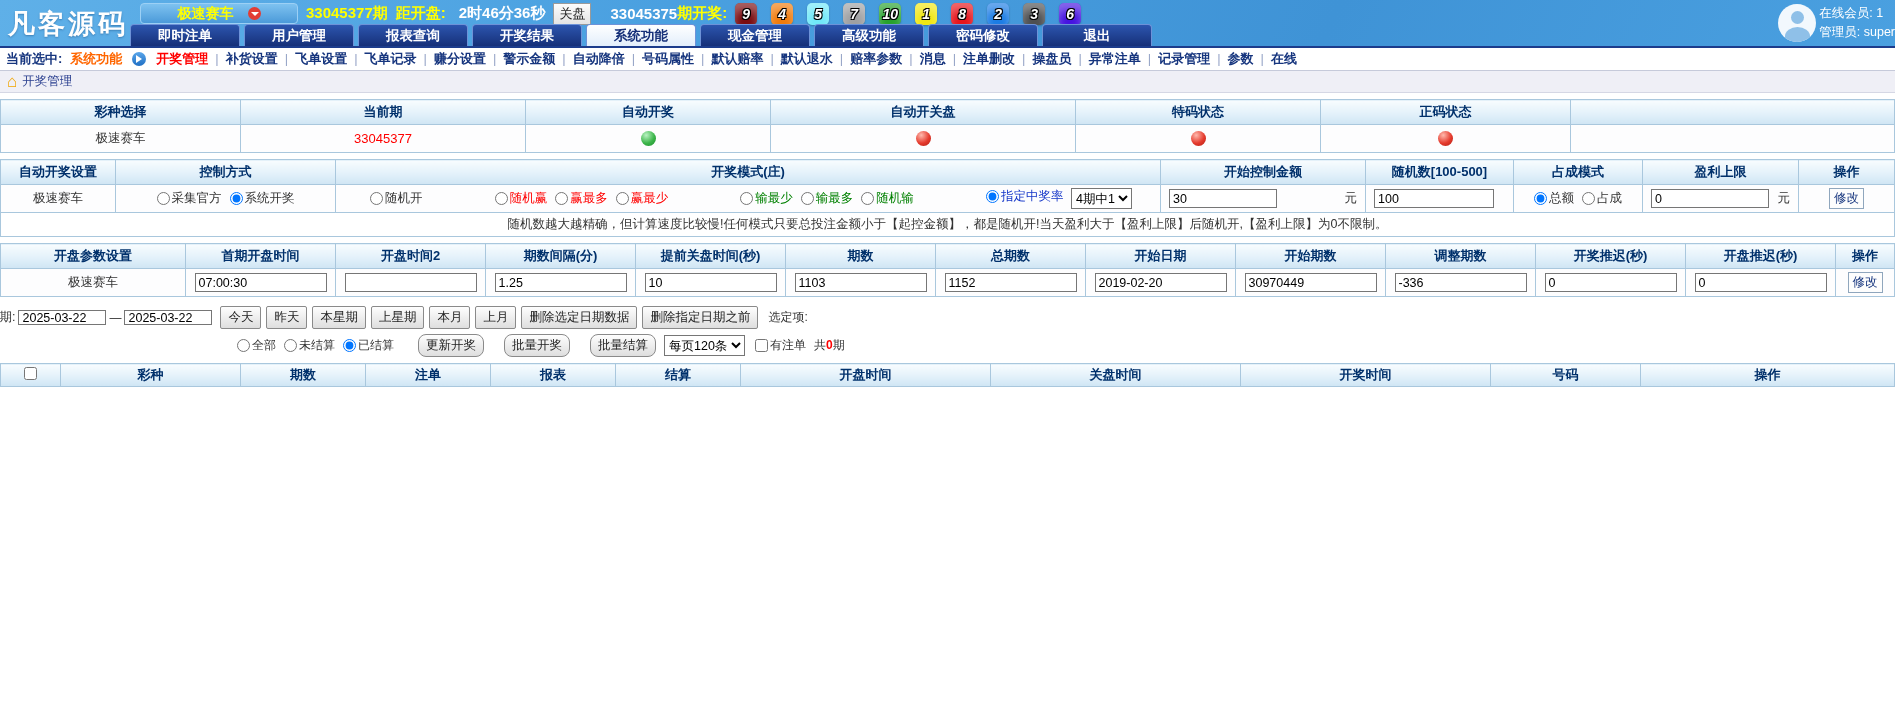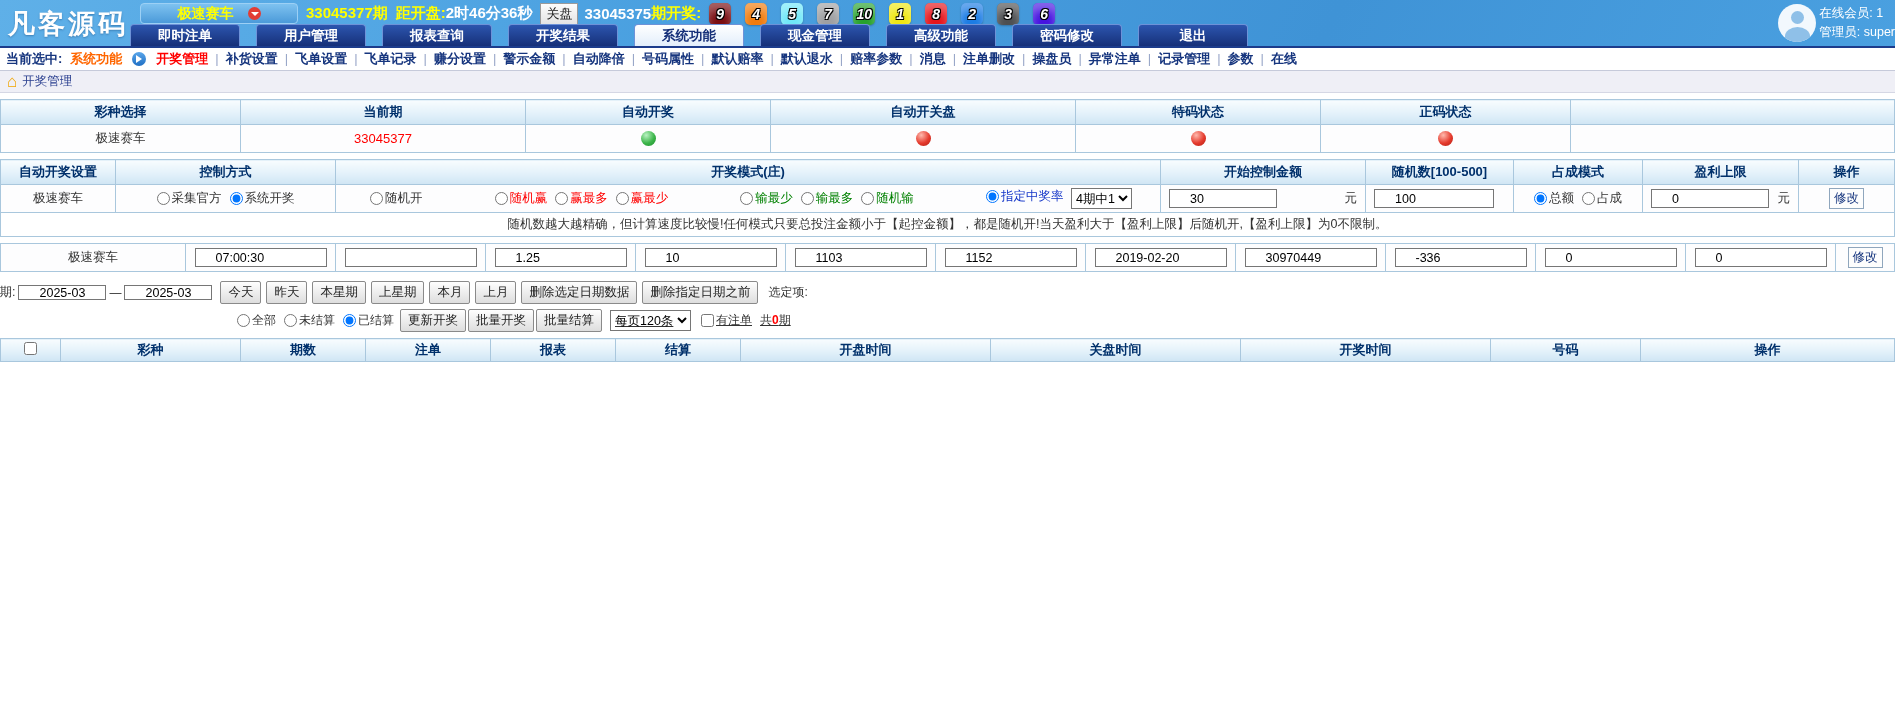--- a/index.html
+++ b/index.html
@@ -12,37 +12,37 @@
     border-bottom: 2px solid #1c3c8c; }
   .logo { position: absolute; left: 8px; top: 6px; font-size: 27px; font-weight: bold;
     color: #fff; letter-spacing: 3px; text-shadow: 0 1px 2px rgba(0,40,90,.35); }
   .top-line { position: absolute; left: 140px; top: 2px; height: 23px; display: flex; align-items: center; }
   .lottery-btn { display: inline-flex; align-items: center; justify-content: center; gap: 14px;
     width: 158px; height: 21px; border: 1px solid #9cd0f5; border-radius: 4px;
     background: linear-gradient(#7ec2f0, #4b9ad9); color: #ffff00; font-weight: bold; font-size: 14px; cursor: pointer; }
   .dd-circle { width: 13px; height: 13px; border-radius: 50%; background: #e23c34; position: relative; }
   .dd-circle::after { content: ""; position: absolute; left: 3px; top: 5px; border: 4px solid transparent; border-top-color: #fff; border-bottom: none; }
   .yellow { color: #ffff00; font-weight: bold; font-size: 15px; }
-  .white-b { color: #fff; font-weight: bold; font-size: 15px; }
+  .white-b { color: #fff; font-weight: bold; font-size: 15px; margin-left: 13px; }
   .close-btn { margin: 0 6px 0 8px; padding: 1px 5px; font-size: 13px; color: #222;
     background: linear-gradient(#fcfcfc, #e4e4e4); border: 1px solid #9a9a9a; cursor: pointer; }
   .sp8 { margin-left: 8px; }
   .balls { display: flex; gap: 14px; margin-left: 8px; }
   .ball { width: 22px; height: 22px; border-radius: 5px; display: flex; align-items: center; justify-content: center;
     color: #fff; font-weight: bold; font-style: italic; font-size: 14px;
     text-shadow: -1px -1px 0 #000, 1px -1px 0 #000, -1px 1px 0 #000, 1px 1px 0 #000;
     box-shadow: inset 0 8px 8px rgba(255,255,255,.35), 0 1px 2px rgba(0,0,0,.25); }
   .user-info { position: absolute; right: 0; top: 4px; display: flex; gap: 3px; align-items: center;
     color: #fff; font-size: 12.5px; line-height: 1.55; white-space: nowrap; }
   .avatar { width: 38px; height: 38px; border-radius: 50%; background: #f2f8fd; position: relative; overflow: hidden; flex: 0 0 auto; }
   .avatar::before { content: ""; position: absolute; top: 7px; left: 13px; width: 13px; height: 13px; border-radius: 50%; background: #8fc0e8; }
   .avatar::after { content: ""; position: absolute; top: 23px; left: 7px; width: 25px; height: 18px; border-radius: 50% 50% 0 0; background: #8fc0e8; }
 
   
-  .tabs { position: absolute; left: 130px; bottom: 0; display: flex; gap: 16px; }
+  .tabs { position: absolute; left: 130px; bottom: 0; display: flex; gap: 4px; }
   .tab { width: 110px; height: 22px; line-height: 21px; text-align: center; cursor: pointer;
     background: linear-gradient(#2c55ae, #163079); color: #fff; font-size: 13.5px; font-weight: bold;
     border: 1px solid #6d92d8; border-bottom: none; border-radius: 4px 4px 0 0; }
   .tab:nth-child(5) { background: linear-gradient(#ffffff, #e2eefb); color: #163079; }
 
   
   .subnav { height: 23px; display: flex; align-items: center; background: #fff; padding: 0 6px;
     font-size: 13px; font-weight: bold; border-bottom: 1px solid #c6cada; white-space: nowrap; }
   .subnav-prefix { color: #16357e; }
   .subnav-module { color: #ff6600; margin: 0 10px 0 8px; }
@@ -63,21 +63,21 @@
   
   table { width: 1895px; border-collapse: collapse; table-layout: fixed; margin-top: 6px; }
   th { background: linear-gradient(180deg, #f8fcfe 0%, #e3f1fa 55%, #cfe5f4 100%);
     border: 1px solid #a9c7dd; color: #00306b; font-size: 13px; height: 25px; text-align: center; font-weight: bold; }
   td { border: 1px solid #a9c7dd; height: 28px; text-align: center; font-size: 12.5px; background: #fdfdfe; }
   td.note { color: #333; height: 24px; background: #fff; }
   .red-text { color: #f00; font-size: 13px; }
   .dot { display: inline-block; width: 15px; height: 15px; border-radius: 50%; vertical-align: middle; }
   .dot[data-status="green"] { background: radial-gradient(circle at 35% 28%, #b9f2c2, #3cb54a 55%, #1d8c2c); }
   .dot[data-status="red"]   { background: radial-gradient(circle at 35% 28%, #ffb9ad, #e53b2e 55%, #b01d11); }
-  .inp { height: 19px; border: 1px solid #767676; background: #fff; font-size: 12.5px; padding: 0 20px;
+  .inp { height: 19px; border: 1px solid #767676; background: #fff; font-size: 12.5px; padding: 0 3px;
     font-family: "Liberation Sans", "DejaVu Sans", sans-serif; }
   .rdo { display: inline-flex; align-items: center; gap: 2px; margin: 0 4px; white-space: nowrap; }
   .rdo input { width: 13px; height: 13px; margin: 0; }
   .mode-cell { display: flex; align-items: center; justify-content: space-between; padding: 0 28px 0 30px; }
   .g-win .rdo span { color: #f00; }
   .g-lose .rdo span { color: #008000; }
   .g-rate { color: #1536c8; }
   .cell-flex { display: flex; align-items: center; justify-content: space-between; padding: 0 8px; }
   .mini-btn { border: 1px solid #8fa6bd; background: #fdfdfd; color: #16357e; font-size: 12.5px;
     padding: 1px 4px; cursor: pointer; }
@@ -85,22 +85,22 @@
     font-family: "Liberation Sans", "DejaVu Sans", sans-serif; }
 
   
   .filter1 { display: flex; align-items: center; margin: 9px 0 5px; white-space: nowrap; }
   .filter1 .lbl { margin-left: -13px; font-size: 12.5px; }
   .date-inp { width: 88px; height: 15px; margin: 0 3px; }
   .btn { padding: 2px 7px; margin-left: 5px; font-size: 12.5px; color: #222; cursor: pointer;
     background: linear-gradient(#fefefe, #ececec 55%, #dedede); border: 1px solid #8a8a8a; border-radius: 2px;
     font-family: "Liberation Sans", "DejaVu Sans", sans-serif; white-space: nowrap; }
   .sel-label { margin: 0 2px 0 10px; }
-  .filter2 { display: flex; align-items: center; margin: 0 0 6px 233px; white-space: nowrap; text-decoration: underline; }
-  .filter2 .btn { margin-left: 2px; }
+  .filter2 { display: flex; align-items: center; margin: 0 0 6px 233px; white-space: nowrap; }
+  .filter2 .btn { margin-left: 20px; border-radius: 8px; }
   .filter2 select { margin-left: 8px; }
   .chk-wrap { display: inline-flex; align-items: center; gap: 2px; margin-left: 10px; }
   .chk-wrap input { width: 13px; height: 13px; }
   .count-red { color: #f00; font-weight: bold; }
   .list-table { margin-top: 2px; }
   .list-table th { height: 23px; }
 </style>
 </head>
 <body>
 
@@ -338,20 +338,35 @@
       <col style="width:150px">
       <col style="width:150px">
       <col style="width:150px">
       <col style="width:150px">
       <col style="width:150px">
       <col style="width:150px">
       <col style="width:150px">
       <col>
     </colgroup>
   <tbody>
+      <tr>
+    <th>开盘参数设置</th>
+        <th>首期开盘时间</th>
+        <th>开盘时间2</th>
+        <th>期数间隔(分)</th>
+        <th>提前关盘时间(秒)</th>
+        <th>期数</th>
+        <th>总期数</th>
+        <th>开始日期</th>
+        <th>开始期数</th>
+        <th>调整期数</th>
+        <th>开奖推迟(秒)</th>
+        <th>开盘推迟(秒)</th>
+        <th>操作</th>
+  </tr>
   <tr>
     <td>极速赛车</td>
     <td><input class="inp" style="width: 132px;" value="07:00:30"></td>
         <td><input class="inp" style="width: 132px;"></td>
         <td><input class="inp" style="width: 132px;" value="1.25"></td>
         <td><input class="inp" style="width: 132px;" value="10"></td>
         <td><input class="inp" style="width: 132px;" value="1103"></td>
         <td><input class="inp" style="width: 132px;" value="1152"></td>
         <td><input class="inp" style="width: 132px;" value="2019-02-20"></td>
         <td><input class="inp" style="width: 132px;" value="30970449"></td>

